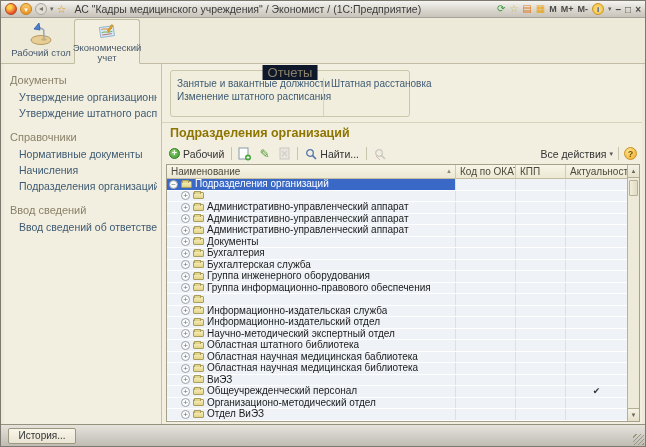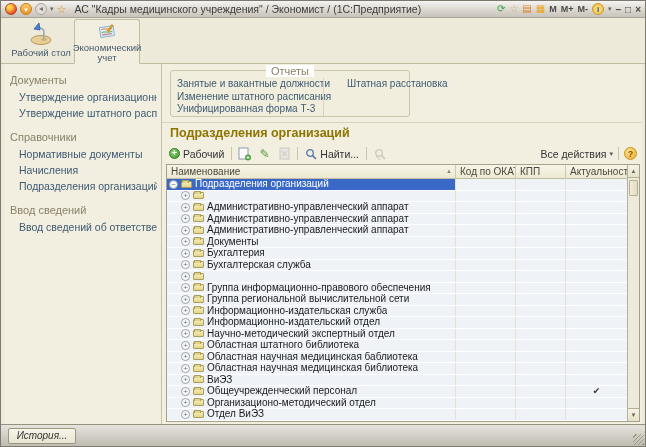--- a/index.html
+++ b/index.html
@@ -33,24 +33,24 @@
   
   .content{position:absolute;left:3px;right:3px;top:63px;bottom:22px;background:#F2EFE0;display:flex;}
   .sidebar{width:158px;border-right:1px solid #c6c1a8;padding:8px 4px 0 6px;overflow:hidden;}
   .side-header{font-size:11px;color:#8a8168;margin:10px 0 3px 0;}
   .side-header:first-child{margin-top:2px;}
   .side-item{font-size:10.5px;color:#3d5a72;padding:2px 0 2px 9px;white-space:nowrap;overflow:hidden;cursor:pointer;}
 
   .main{flex:1;position:relative;}
   
   .groupbox{position:absolute;left:8px;top:6px;width:240px;height:47px;border:1px solid #ccc6ab;border-radius:3px;background:#F1EEDE;}
-  .grouptitle{position:absolute;top:-6px;left:50%;transform:translateX(-50%);background:#ffffff;padding:0 5px;font-size:11px;color:#8a8168;}
+  .grouptitle{position:absolute;top:-6px;left:50%;transform:translateX(-50%);background:#0f172a;padding:0 5px;font-size:13px;color:#8a8168;}
   .groupcols{display:flex;height:100%;padding-top:7px;}
   .gcol1{width:152px;padding-left:6px;}
-  .gcol2{flex:1;border-left:1px solid #d8d3bc;padding-left:23px;}
+  .gcol2{flex:1;border-left:1px solid #d8d3bc;padding-left:7px;}
   .rlink{font-size:10px;color:#3d5a72;line-height:12.5px;white-space:nowrap;cursor:pointer;}
 
   .form-divider{position:absolute;left:0;right:0;top:58px;border-top:1px solid #d8d3bd;}
   .form-title{position:absolute;left:8px;top:62px;font-size:12.5px;font-weight:bold;color:#8e7500;}
 
   
   .toolbar{position:absolute;left:5px;right:5px;top:80px;height:19px;display:flex;align-items:center;gap:5px;font-size:10.5px;color:#333;}
   .tbtn{display:flex;align-items:center;gap:3px;cursor:pointer;padding:1px 2px;}
   .plus-circle{width:11px;height:11px;border-radius:50%;background:radial-gradient(circle at 35% 30%,#8fd06a,#3c9b33);border:1px solid #2c7a26;color:#fff;font-size:9px;font-weight:bold;display:inline-flex;align-items:center;justify-content:center;line-height:1;}
   .sep{width:1px;height:13px;background:#c9c4ac;}
@@ -83,21 +83,21 @@
   .checkmark{width:100%;text-align:center;font-size:9px;color:#2f2f2f;}
   
   .vscroll{width:12px;background:#EEEADA;border-left:1px solid #b5b19a;display:flex;flex-direction:column;align-items:stretch;}
   .sbtn{height:13px;background:linear-gradient(#f6f3e6,#e6e1cb);border-bottom:1px solid #b5b093;font-size:6px;color:#6b6753;display:flex;align-items:center;justify-content:center;cursor:pointer;}
   .sbtn.down{border-bottom:none;border-top:1px solid #b5b093;}
   .sthumb{height:16px;margin:2px 1px 0 1px;background:linear-gradient(90deg,#f2eedd,#e0dbc2);border:1px solid #b5b093;border-radius:1px;cursor:pointer;}
   .strack{flex:1;}
 
   
   .statusbar{position:absolute;left:0;right:0;bottom:0;height:22px;background:linear-gradient(#e6e3dc,#bfbcb4);border-top:1px solid #94917f;display:flex;align-items:center;padding-left:7px;}
-  .history-btn{width:68px;height:16px;background:linear-gradient(#f8f5ea,#e9e4d2);border:1px solid #9c987e;border-radius:2px;font-size:10px;color:#333;display:flex;align-items:center;justify-content:center;cursor:pointer;font-style:italic;}
+  .history-btn{width:68px;height:16px;background:linear-gradient(#f8f5ea,#e9e4d2);border:1px solid #9c987e;border-radius:2px;font-size:10px;color:#333;display:flex;align-items:center;justify-content:center;cursor:pointer;}
   .grip{position:absolute;right:1px;bottom:1px;width:11px;height:11px;background:repeating-linear-gradient(135deg,transparent 0 2px,#99957f 2px 3px);cursor:nwse-resize;}
 </style>
 </head>
 <body>
 
 <div class="window">
 
   <div class="titlebar">
     <span class="tb-circle logo"></span>
     <span class="tb-circle tb-drop">▾</span>
@@ -159,21 +159,20 @@
         <div class="side-item">Ввод сведений об ответственных лица...</div>
       </div>
 
     <div class="main">
       <div class="groupbox">
         <span class="grouptitle">Отчеты</span>
         <div class="groupcols">
             <div class="gcol1">
               <div class="rlink">Занятые и вакантные должности</div>
               <div class="rlink">Изменение штатного расписания</div>
-              <div class="rlink">Унифицированная форма Т-3</div>
             </div>
             <div class="gcol2">
               <div class="rlink">Штатная расстановка</div>
             </div>
           </div>
       </div>
 
       <div class="form-divider"></div>
       <div class="form-title">Подразделения организаций</div>
 
@@ -313,40 +312,40 @@
                   <span class="rowtext">Бухгалтерская служба</span>
                 </div>
                 <div class="tcell"></div>
                 <div class="tcell"></div>
                 <div class="tcell"></div>
               </div>
               <div class="trow">
                 <div class="tcell namecell">
                   <span class="expander">+</span>
                   <span class="folder"></span>
+                  <span class="rowtext">Группа инженерного оборудования</span>
                 </div>
                 <div class="tcell"></div>
                 <div class="tcell"></div>
                 <div class="tcell"></div>
               </div>
               <div class="trow">
                 <div class="tcell namecell">
                   <span class="expander">+</span>
                   <span class="folder"></span>
                   <span class="rowtext">Группа информационно-правового обеспечения</span>
                 </div>
                 <div class="tcell"></div>
                 <div class="tcell"></div>
                 <div class="tcell"></div>
               </div>
               <div class="trow">
                 <div class="tcell namecell">
                   <span class="expander">+</span>
                   <span class="folder"></span>
-                  <span class="rowtext">Группа региональной вычислительной сети</span>
                 </div>
                 <div class="tcell"></div>
                 <div class="tcell"></div>
                 <div class="tcell"></div>
               </div>
               <div class="trow">
                 <div class="tcell namecell">
                   <span class="expander">+</span>
                   <span class="folder"></span>
                   <span class="rowtext">Информационно-издательская служба</span>

